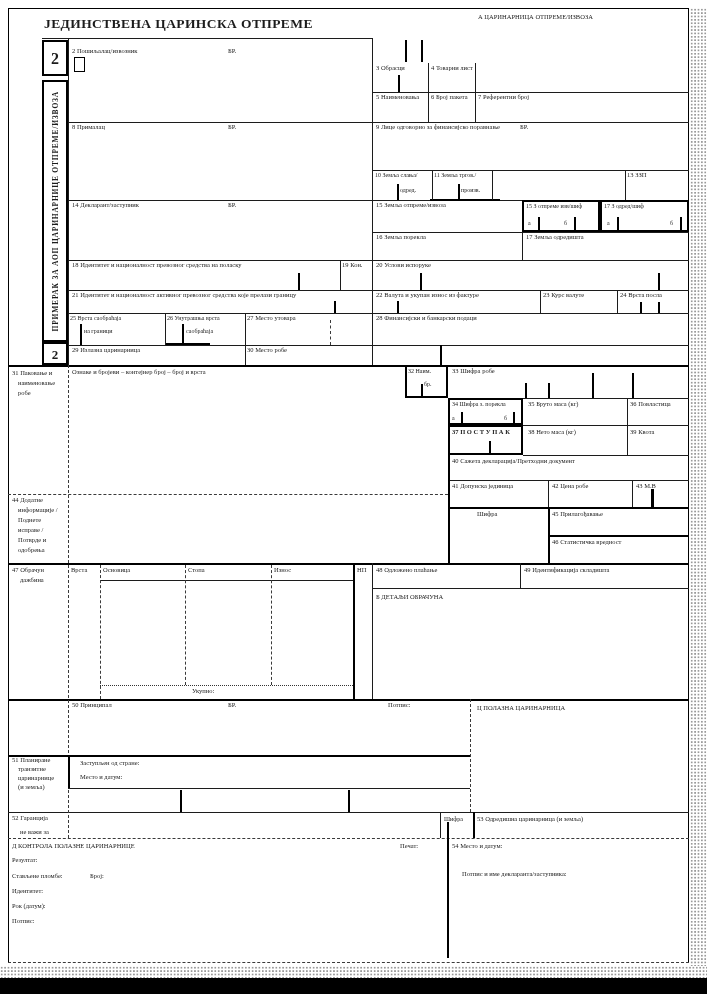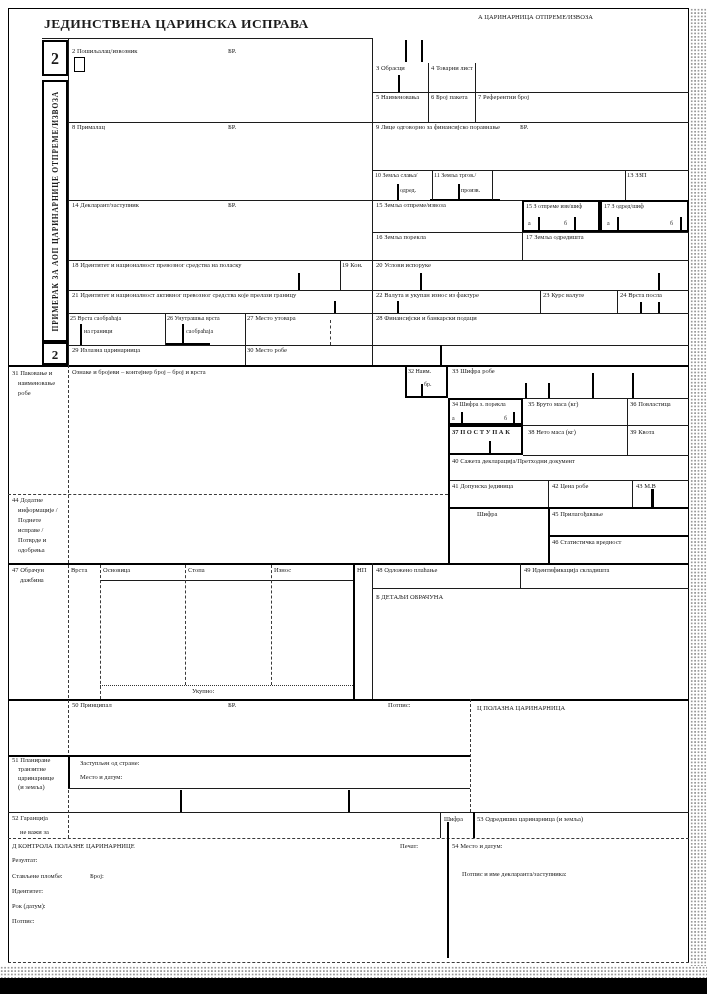--- a/index.html
+++ b/index.html
@@ -33,21 +33,21 @@
 <body>
 
 <div class="page">
 
   <div class="outer" style="left:8px;top:8px;width:681px;height:954px"></div>
   <div class="texture" style="left:690px;top:8px;width:17px;height:958px"></div>
   <div class="texture" style="left:0px;top:966px;width:707px;height:12px"></div>
   <div class="blackbar" style="left:0px;top:978px;width:707px;height:16px"></div>
   <div class="dash-h" style="left:8px;top:962px;width:681px"></div>
 
-  <div class="title" style="left:44px;top:16px">ЈЕДИНСТВЕНА ЦАРИНСКА ИСПРАВА</div>
+  <div class="title" style="left:44px;top:16px">ЈЕДИНСТВЕНА ЦАРИНСКА ОТПРЕМЕ</div>
   <div class="lbl" style="left:478px;top:14px">А  ЦАРИНАРНИЦА ОТПРЕМЕ/ИЗВОЗА</div>
 
   <div class="bx" style="left:42px;top:40px;width:26px;height:36px">
     <div class="big2" style="top:9px">2</div>
   </div>
   <div class="bx strip" style="left:42px;top:80px;width:26px;height:262px">
     <span>ПРИМЕРАК ЗА АОП ЦАРИНАРНИЦЕ ОТПРЕМЕ/ИЗВОЗА</span>
   </div>
   <div class="bx" style="left:42px;top:342px;width:26px;height:23px">
     <div class="big2" style="top:4px;font-size:13px">2</div>

